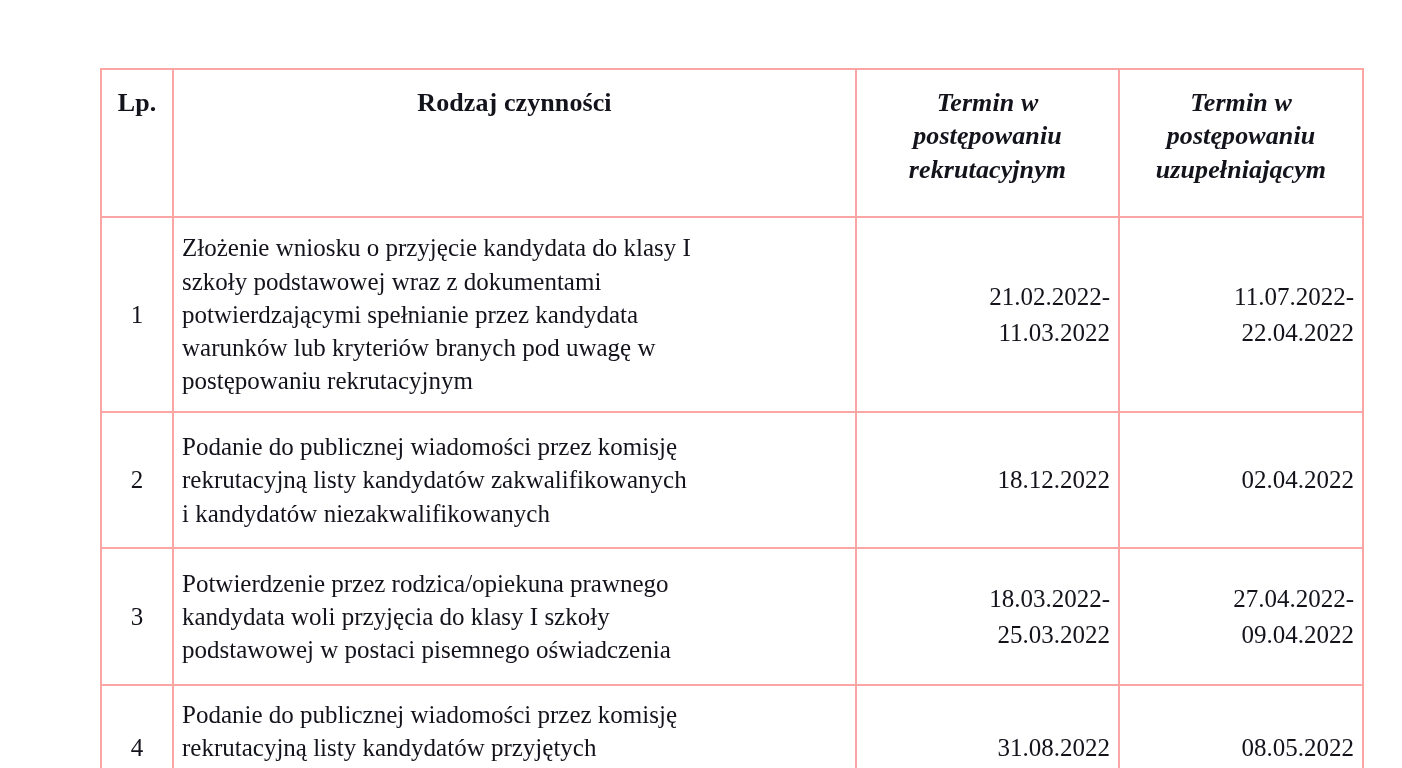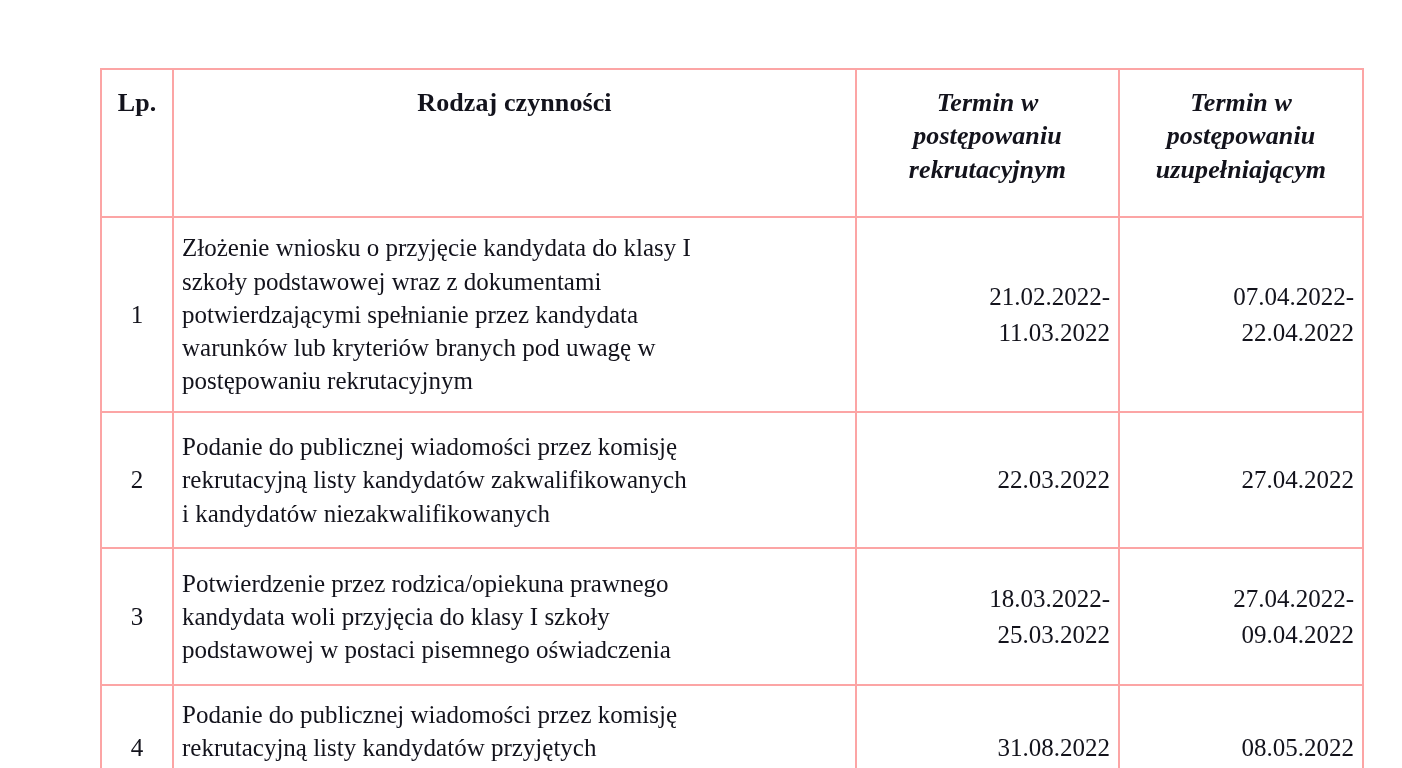--- a/index.html
+++ b/index.html
@@ -132,30 +132,30 @@
       <tbody>
         <tr class="row-1">
           <td class="cell-lp">1</td>
           <td class="cell-desc">Złożenie wniosku o przyjęcie kandydata do klasy I
 szkoły podstawowej  wraz z dokumentami
 potwierdzającymi spełnianie przez kandydata
 warunków lub kryteriów branych pod uwagę w
 postępowaniu rekrutacyjnym</td>
           <td class="cell-date">21.02.2022-
 11.03.2022</td>
-          <td class="cell-date">07.04.2022-
+          <td class="cell-date">11.07.2022-
 22.04.2022</td>
         </tr>
         <tr class="row-2">
           <td class="cell-lp">2</td>
           <td class="cell-desc">Podanie do publicznej wiadomości przez komisję
 rekrutacyjną listy kandydatów zakwalifikowanych
 i kandydatów niezakwalifikowanych</td>
-          <td class="cell-date">22.03.2022</td>
-          <td class="cell-date">27.04.2022</td>
+          <td class="cell-date">18.12.2022</td>
+          <td class="cell-date">02.04.2022</td>
         </tr>
         <tr class="row-3">
           <td class="cell-lp">3</td>
           <td class="cell-desc">Potwierdzenie przez rodzica/opiekuna prawnego
 kandydata woli  przyjęcia do klasy I szkoły
 podstawowej w postaci pisemnego oświadczenia</td>
           <td class="cell-date">18.03.2022-
 25.03.2022</td>
           <td class="cell-date">27.04.2022-
 09.04.2022</td>

